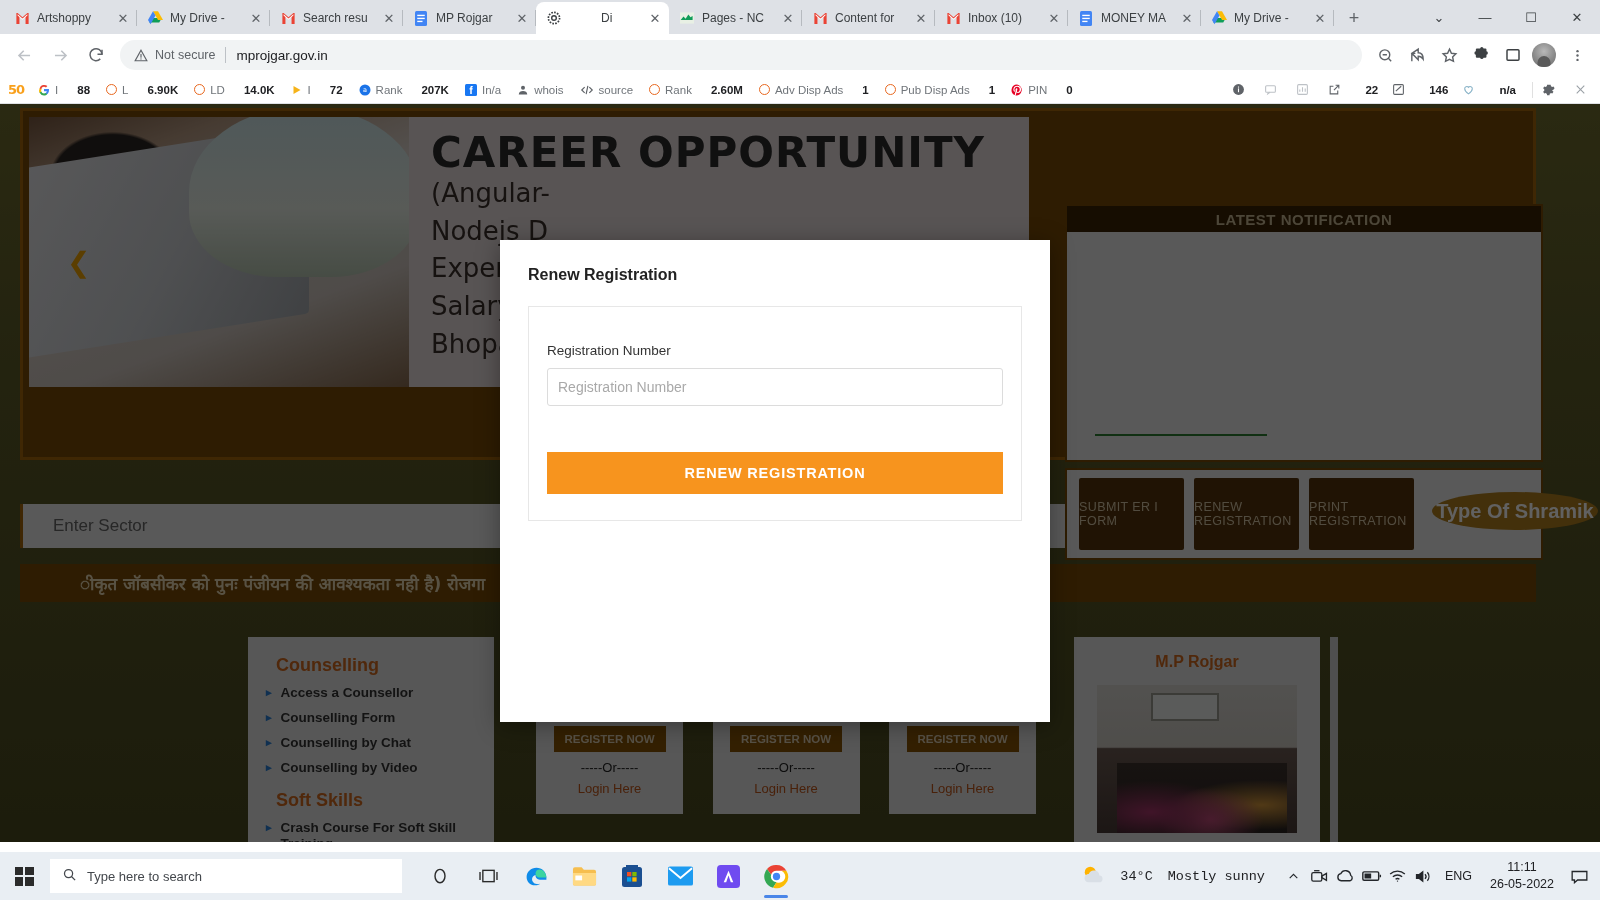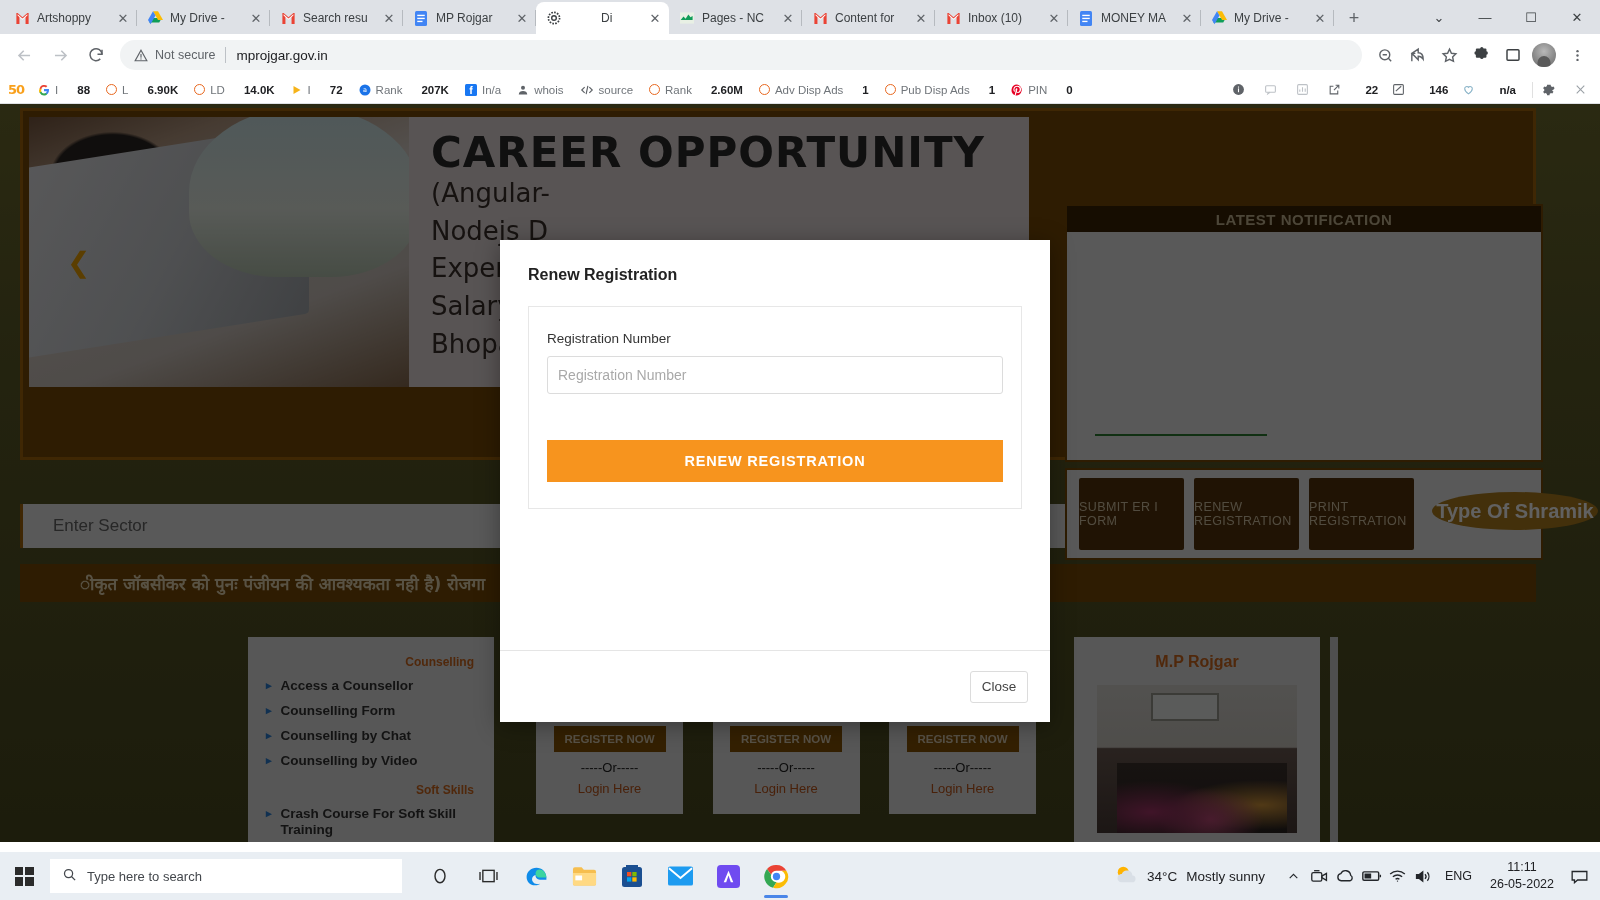--- a/index.html
+++ b/index.html
@@ -326,23 +326,22 @@
   
   .links-card {
     position: absolute;
     left: 248px; top: 533px;
     width: 246px; height: 330px;
     background: #e4e4e4;
     padding: 14px 16px 0 18px;
   }
   .links-head {
     color: #d2691e;
-    font-size: 12px; font-weight: bold;
-    margin: 4px 4px 6px;
-    text-align: right;
+    font-size: 18px; font-weight: bold;
+    margin: 4px 10px 6px;
   }
   .links-head.second { margin-top: 14px; }
   .link-item {
     display: flex;
     font-size: 13.5px;
     color: #333;
     font-weight: bold;
     margin: 9px 0;
     line-height: 1.18;
   }
@@ -435,21 +434,21 @@
     font-weight: bold;
     color: #222;
     padding: 26px 0 0 28px;
   }
   .modal-body {
     flex: 1 1 auto;
     padding: 22px 28px 0 28px;
   }
   .form-card {
     border: 1px solid #e7e7e7;
-    padding: 24px 18px 26px;
+    padding: 36px 18px 26px;
   }
   .field-label {
     font-size: 13.5px;
     color: #333;
     margin-bottom: 10px;
   }
   .field-input {
     width: 100%;
     height: 38px;
     border: 1px solid #dcdcdc;
@@ -537,21 +536,21 @@
   }
   .tray {
     margin-left: auto;
     display: flex;
     align-items: center;
     padding-right: 6px;
     color: #202124;
     font-size: 12.5px;
   }
   .tray-weather { display: flex; align-items: center; margin-right: 16px; }
-  .tray-weather .wtxt { margin-left: 9px; font-size: 13.5px; }
+  .tray-weather .wtxt { margin-left: 15px; font-size: 13.5px; font-family: Liberation Mono, monospace; }
   .tray-ic {
     width: 26px; height: 48px;
     display: flex; align-items: center; justify-content: center;
     color: #23262a;
   }
   .tray-lang { padding: 0 8px; font-size: 12.5px; }
   .tray-clock {
     text-align: center; line-height: 1.35; padding: 0 10px;
     font-size: 12.5px;
   }
@@ -1026,23 +1025,20 @@
     <div class="backdrop"></div>
     <div class="modal">
       <div class="modal-title">Renew Registration</div>
       <div class="modal-body">
         <div class="form-card">
           <div class="field-label">Registration Number</div>
           <input class="field-input" type="text" placeholder="Registration Number" style="">
           <button class="primary-btn">RENEW REGISTRATION</button>
         </div>
       </div>
-      <div class="modal-footer">
-        <button class="close-btn">Close</button>
-      </div>
     </div>
 
   </div>
 
   <div class="taskbar">
     <div class="start">
       <span class="winlogo">
           <i></i>
           <i></i>
           <i></i>

